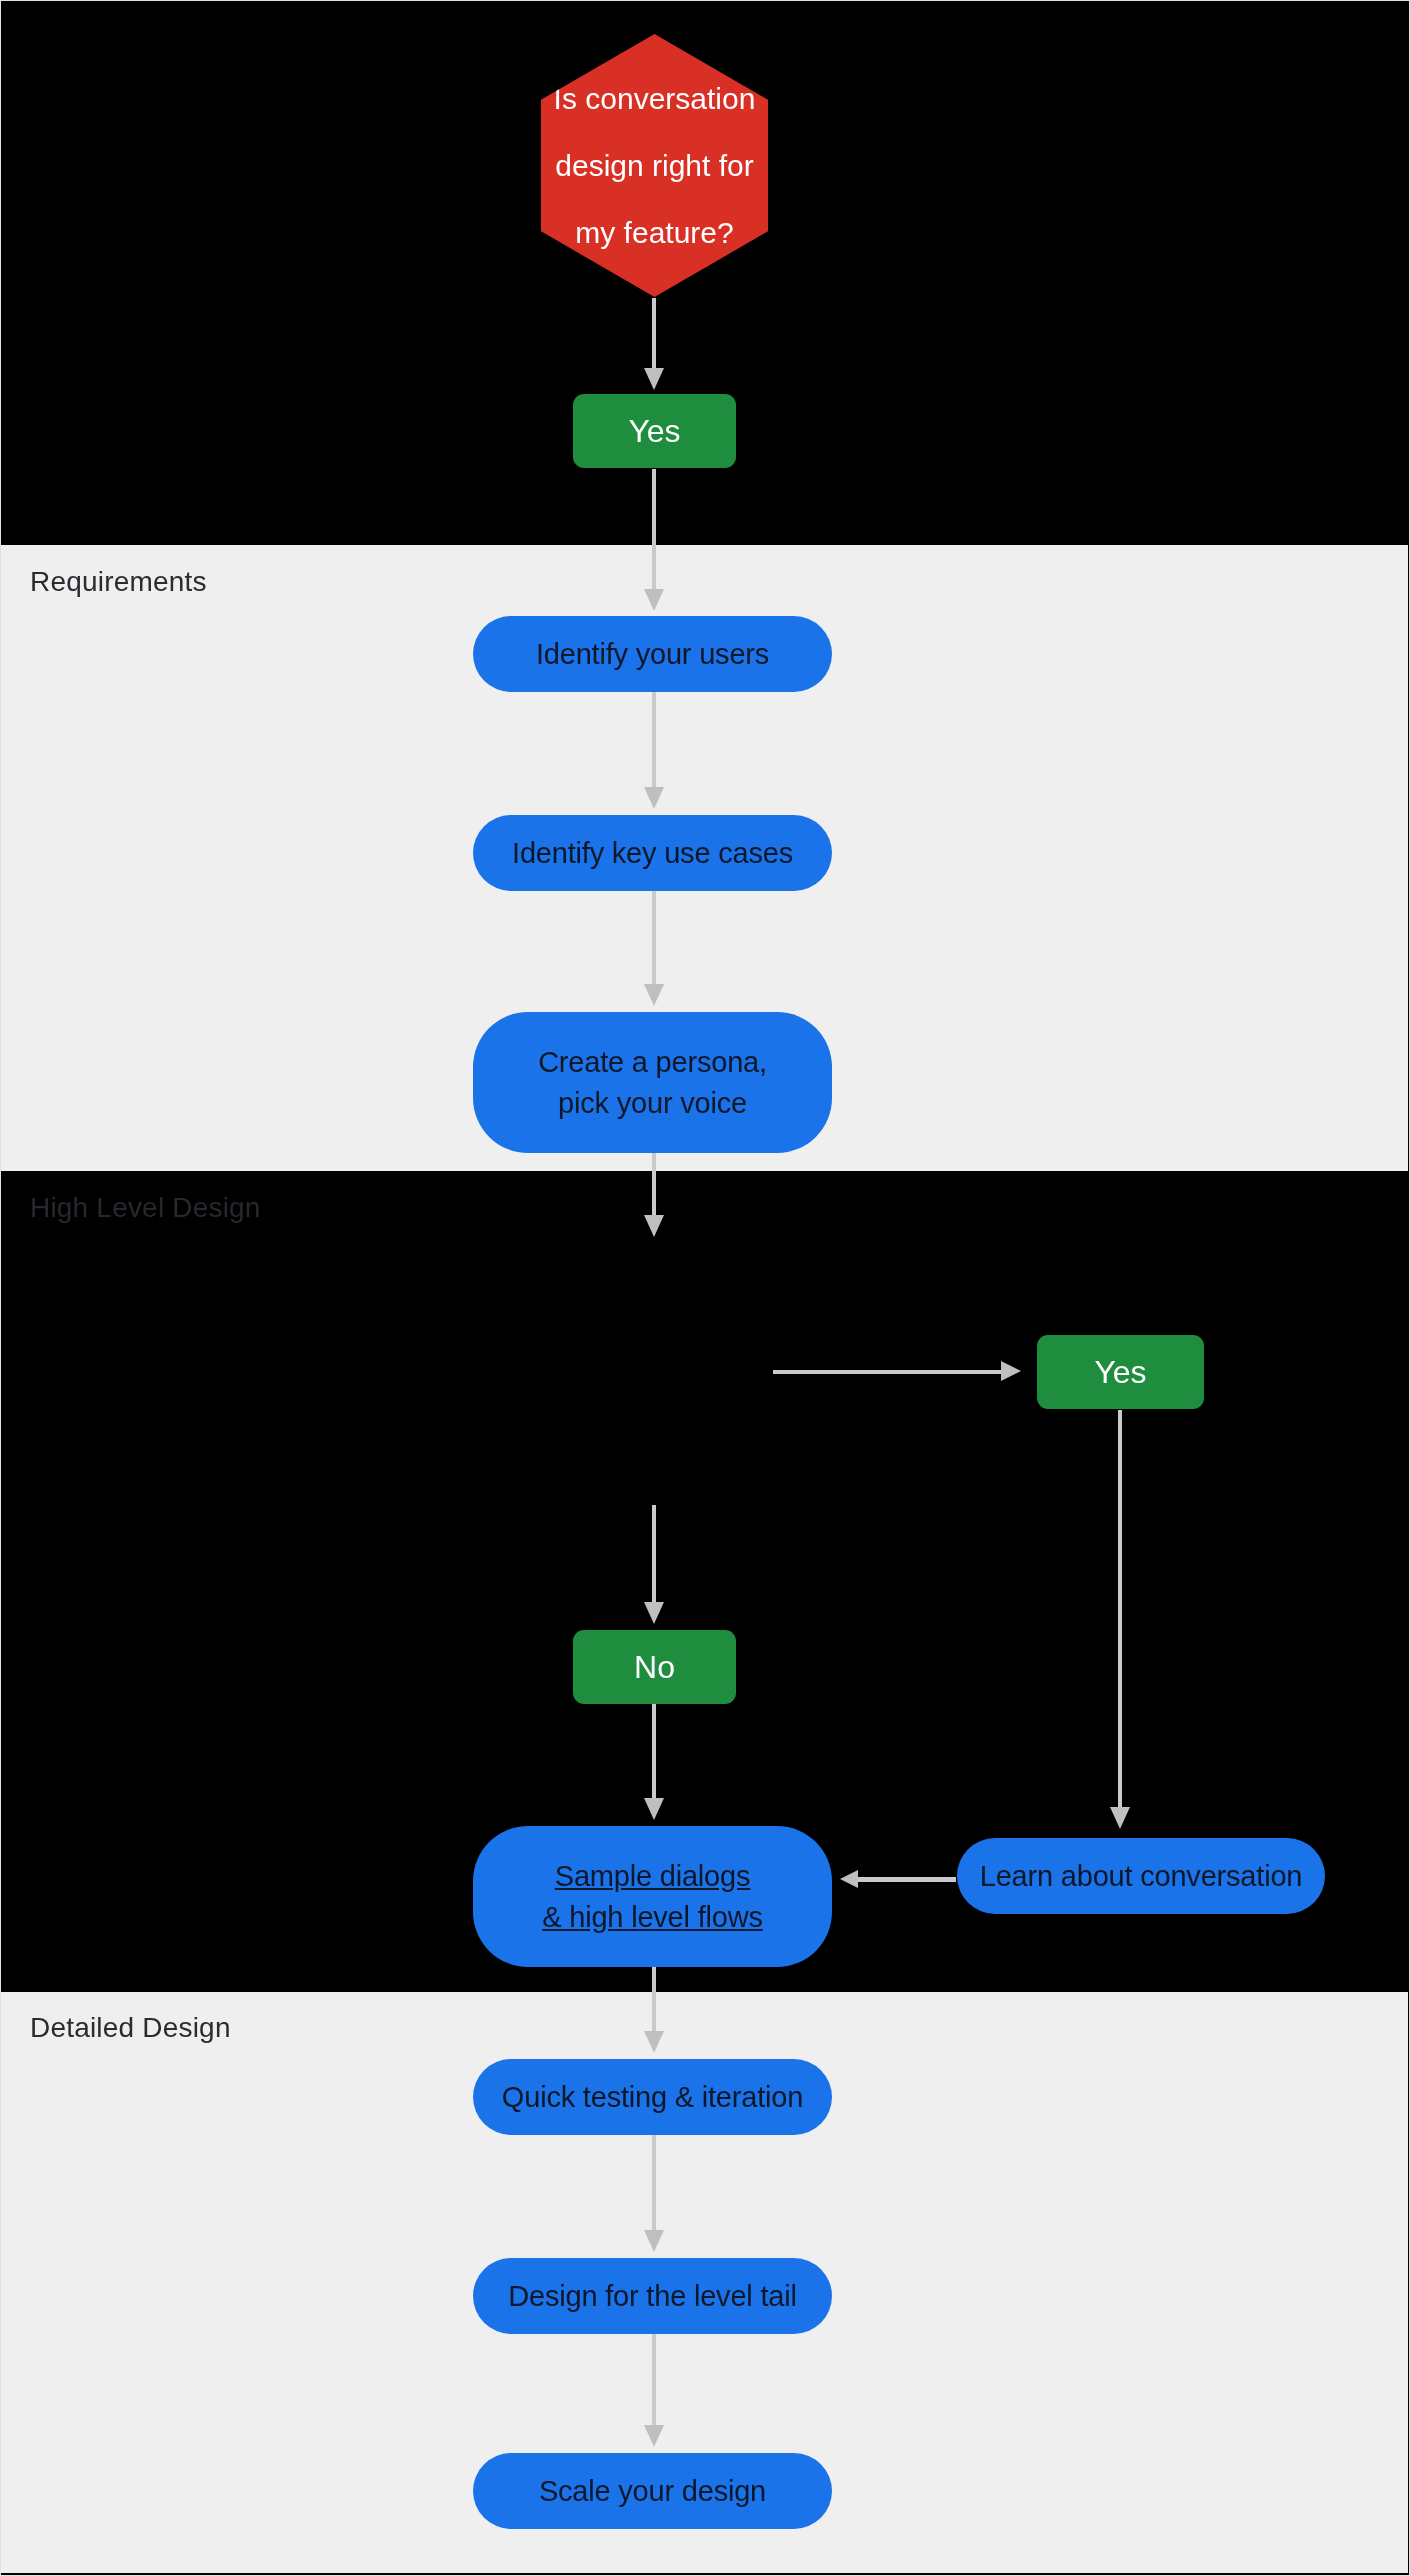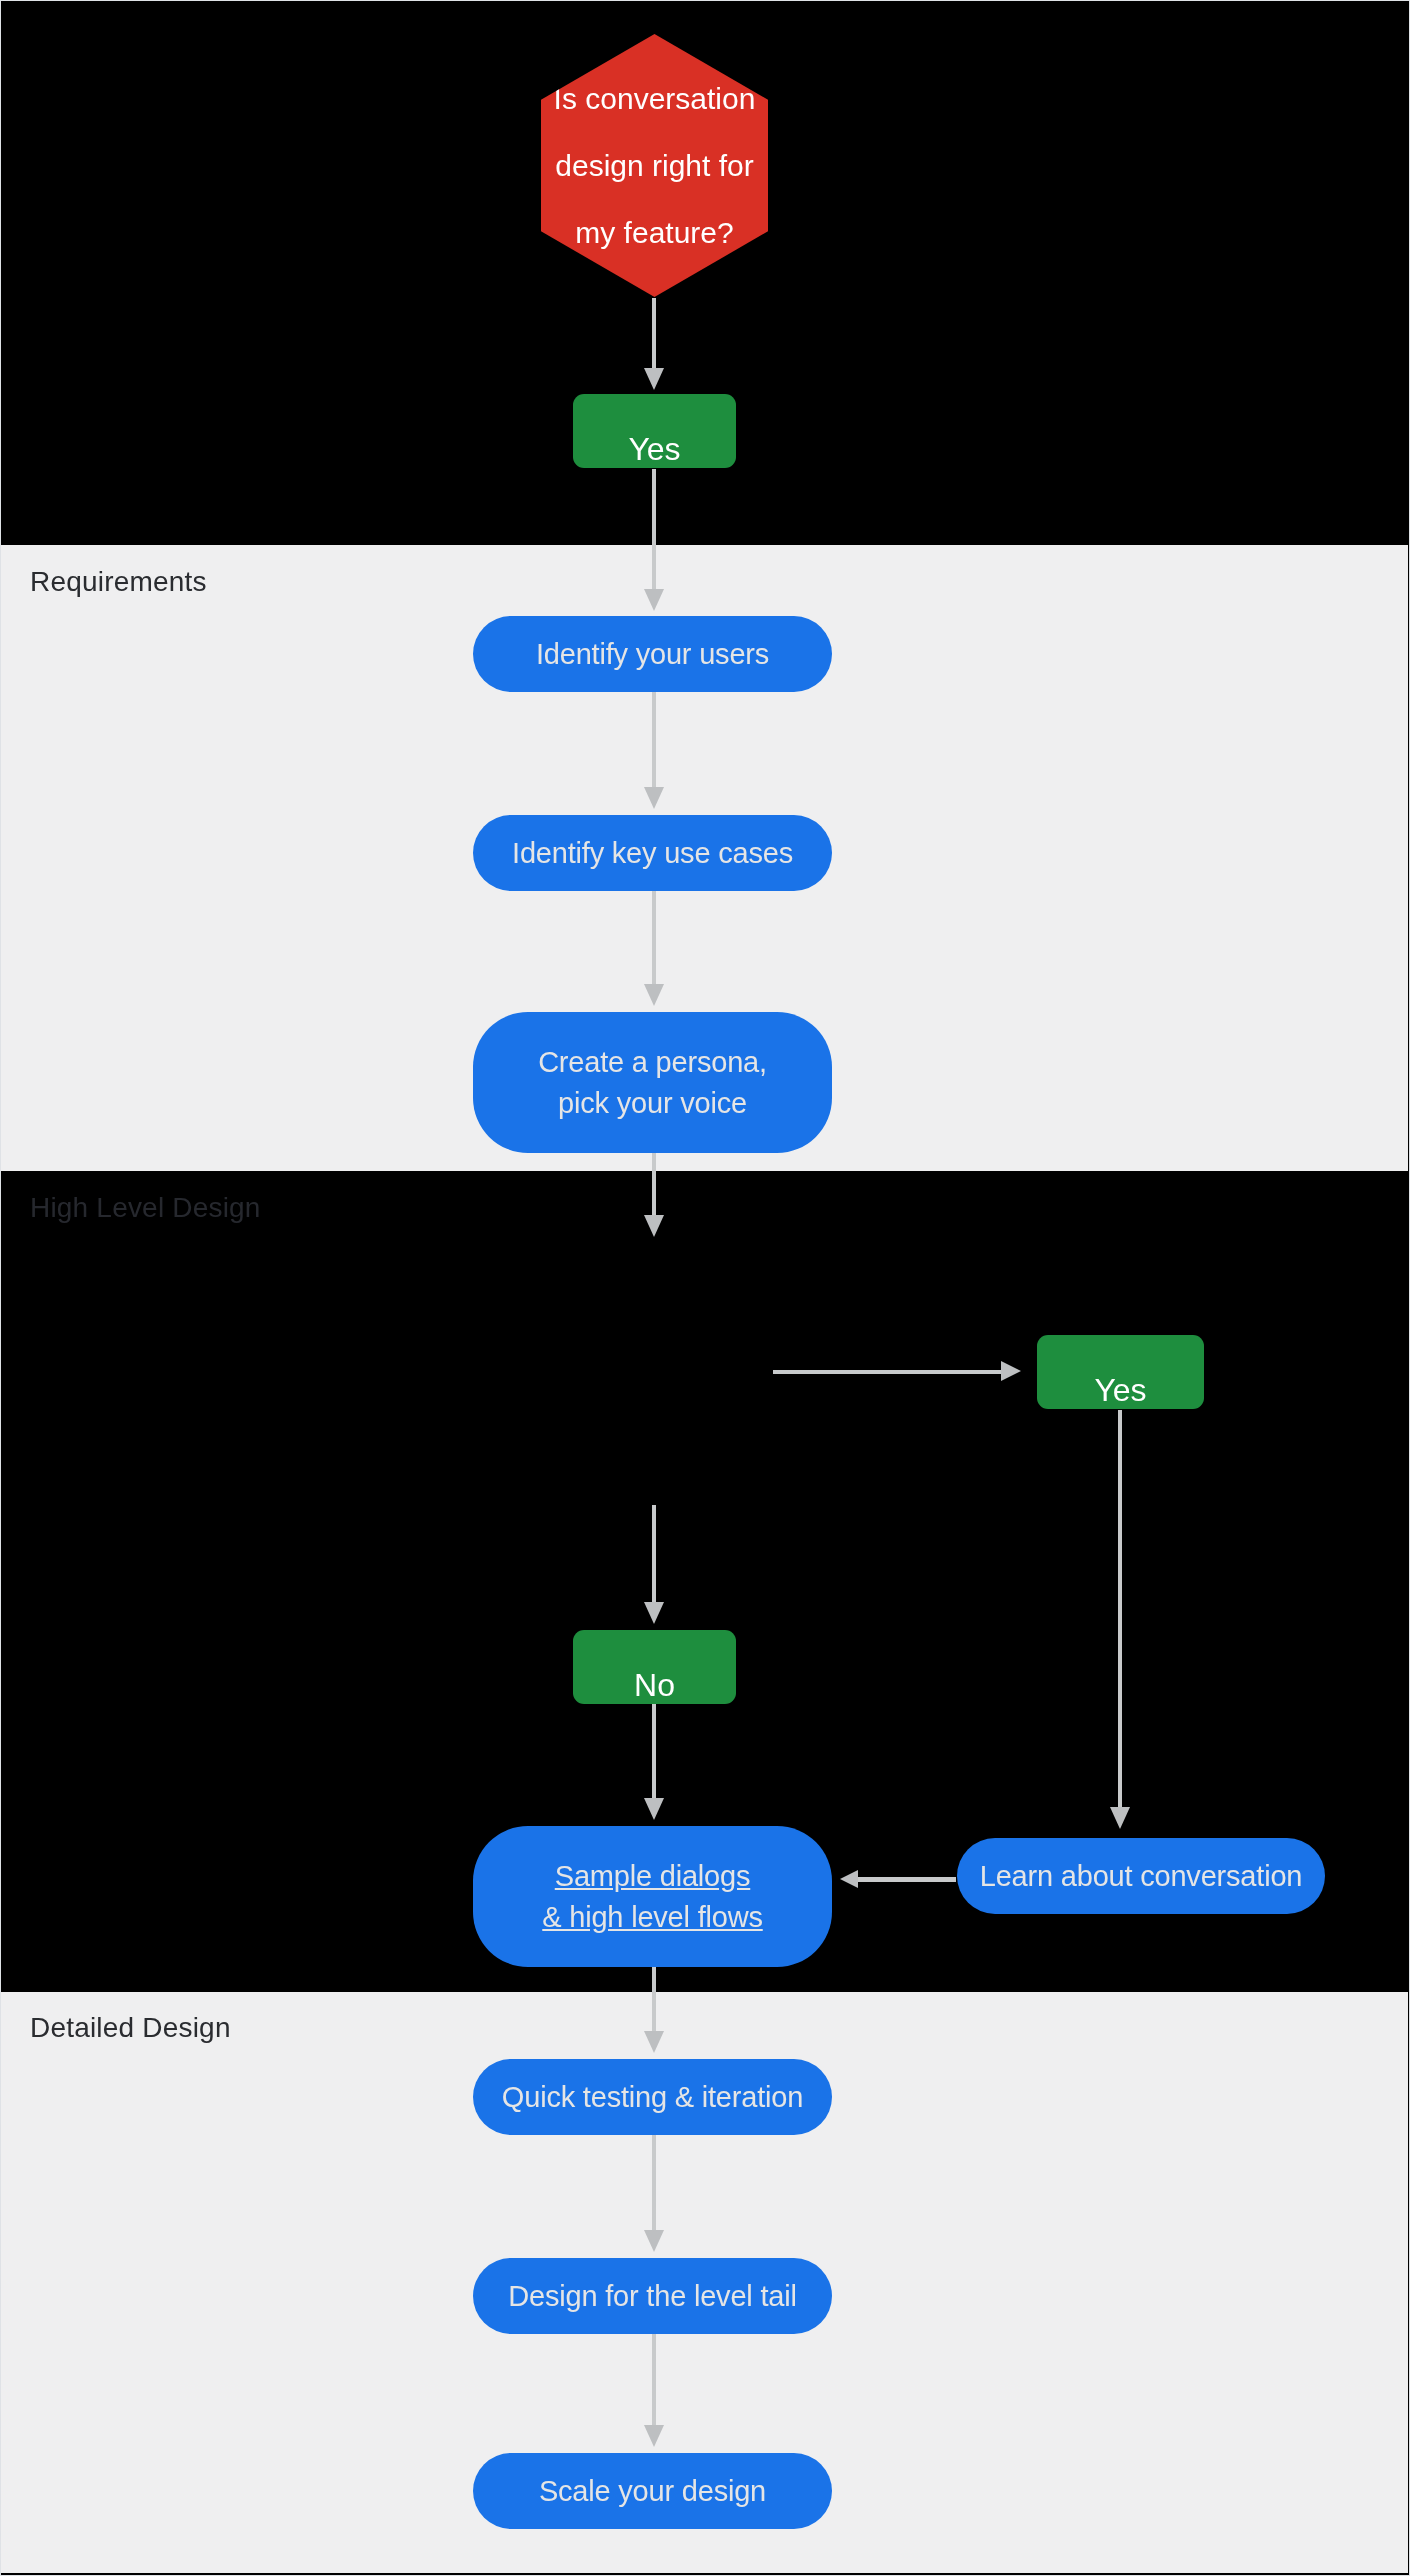--- a/index.html
+++ b/index.html
@@ -25,31 +25,31 @@
   .hex{
     position:absolute;width:227px;height:263px;
     background:var(--red,#d93025);
     clip-path:polygon(50% 0,100% 25%,100% 75%,50% 100%,0 75%,0 25%);
     display:flex;flex-direction:column;align-items:center;justify-content:center;
     color:#fff;font-size:30px;line-height:43px;text-align:center;font-weight:400;
   }
   .pill{
     position:absolute;width:359px;
     background:var(--blue,#1a73e8);
-    color:#e5e5e5;font-size:29px;letter-spacing:-0.2px;font-weight:400;
+    color:#0f172a;font-size:29px;letter-spacing:-0.2px;font-weight:400;
     display:flex;flex-direction:column;align-items:center;justify-content:center;
     text-align:left;
   }
   .pill.one{height:76px;border-radius:38px;}
   .pill.two{height:141px;border-radius:55px;line-height:41px;}
   .btn{
     position:absolute;height:74px;border-radius:11px;
     background:var(--green,#1e8e3e);
     color:#fff;font-size:32px;font-weight:500;
-    display:flex;align-items:flex-end;justify-content:center;
+    display:flex;align-items:center;justify-content:center;
   }
   .aline{position:absolute;background:var(--arrow_line,#c8cacb);}
   .ahead{position:absolute;width:0;height:0;}
   .ahead.down{border-left:10.2px solid transparent;border-right:10.2px solid transparent;border-top:22px solid var(--arrow_head,#bdbfc1);}
   .ahead.right{border-top:10.2px solid transparent;border-bottom:10.2px solid transparent;border-left:20.4px solid var(--arrow_head,#bdbfc1);}
   .ahead.left{border-top:9.3px solid transparent;border-bottom:9.3px solid transparent;border-right:18.6px solid var(--arrow_head,#bdbfc1);}
 </style>
 </head>
 <body>
 

